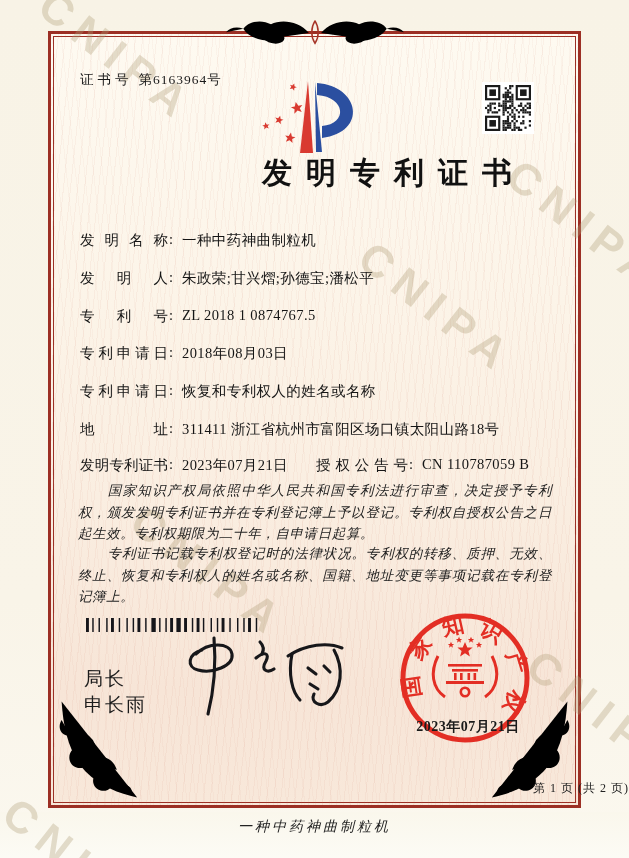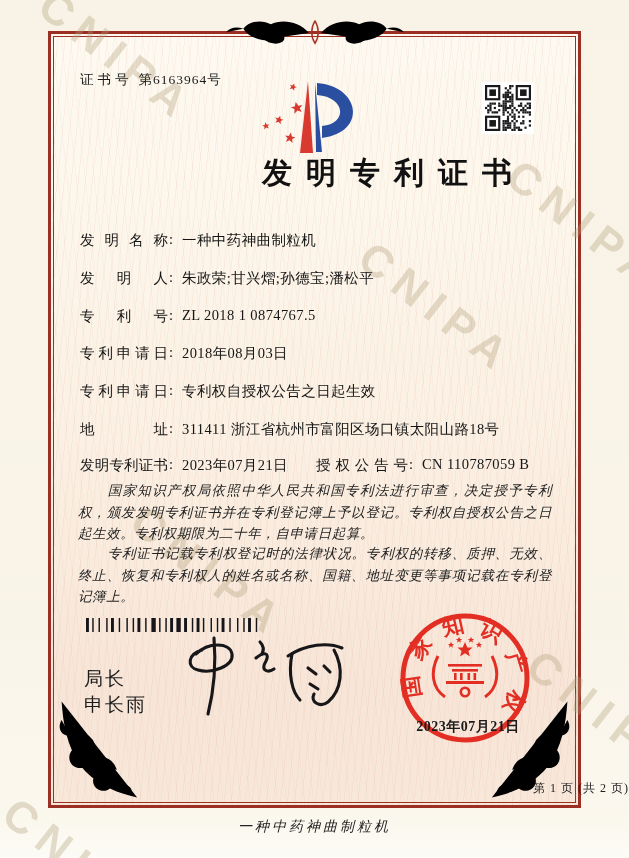--- a/index.html
+++ b/index.html
@@ -285,21 +285,21 @@
         <span class="val">ZL 2018 1 0874767.5</span>
     </div>
     <div class="abs row" style="top:344px">
       <span class="lbl">专利申请日</span>
         <span class="colon">:</span>
         <span class="val">2018年08月03日</span>
     </div>
     <div class="abs row" style="top:382px">
       <span class="lbl">专利申请日</span>
         <span class="colon">:</span>
-        <span class="val">专利权自授权公告之日起生效</span>
+        <span class="val">恢复和专利权人的姓名或名称</span>
     </div>
     <div class="abs row" style="top:420px">
       <span class="lbl">地址</span>
         <span class="colon">:</span>
         <span class="val">311411 浙江省杭州市富阳区场口镇太阳山路18号</span>
     </div>
     <div class="abs row" style="top:456px;position:absolute">
       <span class="lbl">发明专利证书</span>
         <span class="colon">:</span>
         <span class="val">2023年07月21日</span>

